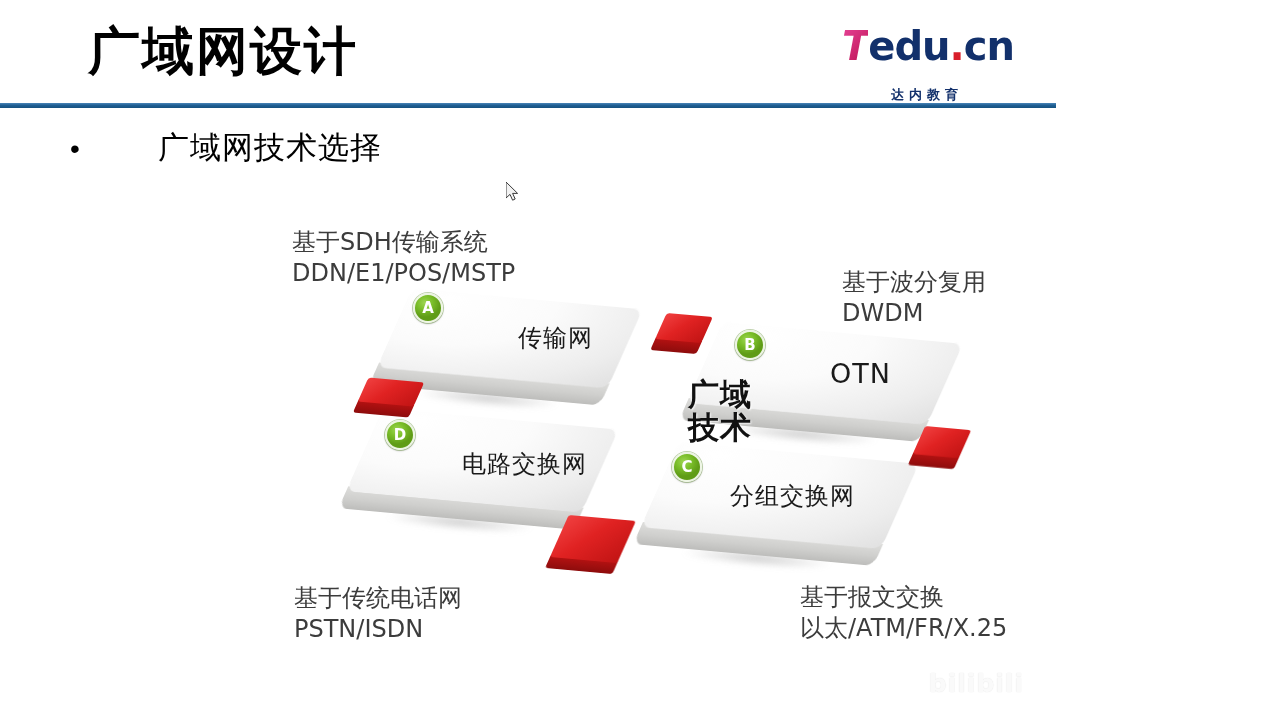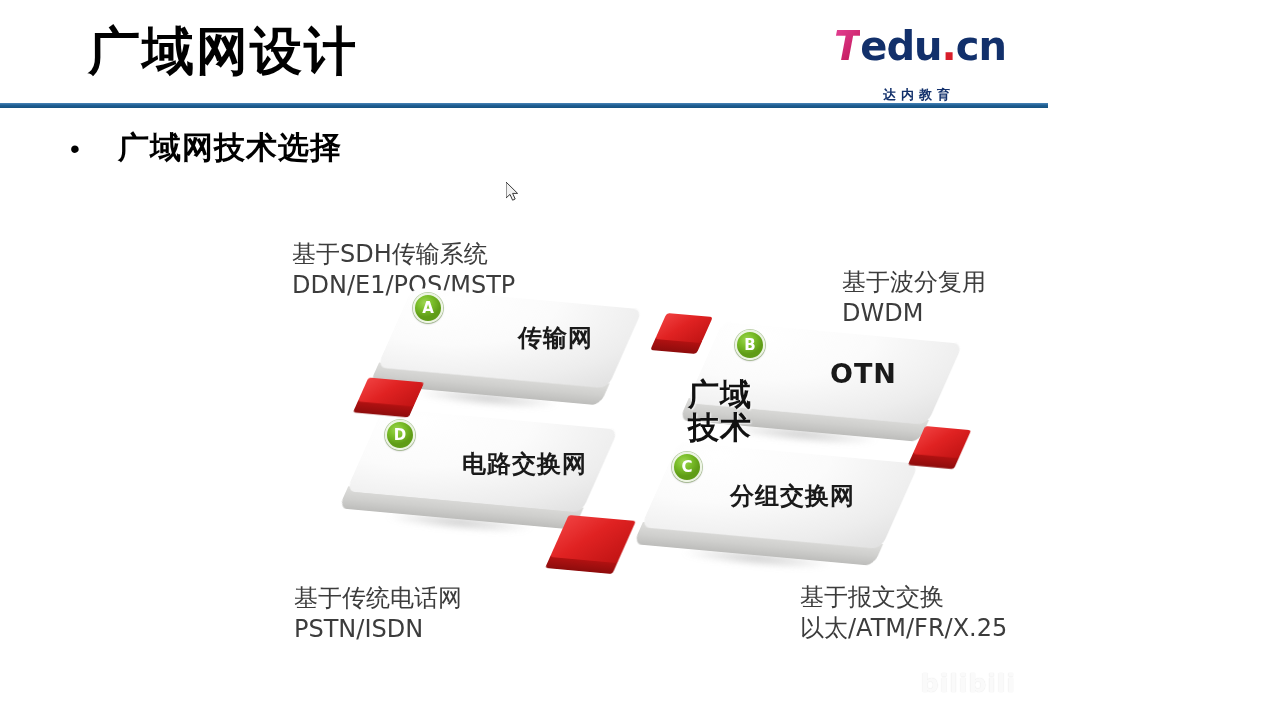--- a/index.html
+++ b/index.html
@@ -9,20 +9,21 @@
   }
   body {
     font-family: "Liberation Sans", "DejaVu Sans", sans-serif;
   }
   #slide {
     position: relative;
     width: 1048px;
     height: 720px;
     background: #ffffff;
     overflow: hidden;
+    padding-left: 8px;
   }
 
   
   .slide-title {
     position: absolute;
     left: 88px;
     top: 20px;
     font-size: 52px;
     font-weight: bold;
     color: #000000;
@@ -86,43 +87,44 @@
     align-items: baseline;
   }
   .bullet-dot {
     font-size: 28px;
     color: #000;
     line-height: 1;
     width: 48px;
   }
   .bullet-text {
     font-size: 31px;
-    font-weight: bold;
+    font-weight: normal;
     color: #000;
     letter-spacing: 1px;
     white-space: nowrap;
+    margin-left: 40px;
   }
 
   
   #diagram {
     position: absolute;
     left: 270px;
     top: 215px;
     width: 790px;
     height: 440px;
   }
   .callout {
     position: absolute;
     font-size: 24px;
     color: #3c3c3c;
     line-height: 1.30;
     white-space: nowrap;
     font-family: "DejaVu Sans", "Liberation Sans", sans-serif;
   }
-  .callout.tl { left: 22px;  top: 24px; }
+  .callout.tl { left: 22px;  top: 12px; }
   .callout.tr { left: 572px; top: 52px; }
   .callout.bl { left: 24px;  top: 368px; }
   .callout.br { left: 530px; top: 367px; }
 
   
   .pinwheel {
     position: absolute;
     left: 100px;
     top: 65px;
     width: 600px;
@@ -155,21 +157,21 @@
     right: 4%;
     bottom: -30px;
     height: 20px;
     background: radial-gradient(50% 50% at 50% 50%, rgba(120,120,120,.38) 0%, rgba(150,150,150,0) 72%);
     filter: blur(3px);
     z-index: -2;
   }
   .slab-label {
     position: absolute;
     font-size: 24px;
-    font-weight: bold;
+    font-weight: normal;
     color: #1a1a1a;
     white-space: nowrap;
     z-index: 6;
     letter-spacing: 1px;
   }
 
   
   .slab-a { left: 20px;  top: 18px;  width: 240px; height: 80px;
             transform: skewX(-24deg) skewY(5deg); }
   .slab-b { left: 330px; top: 52px;  width: 250px; height: 82px;

